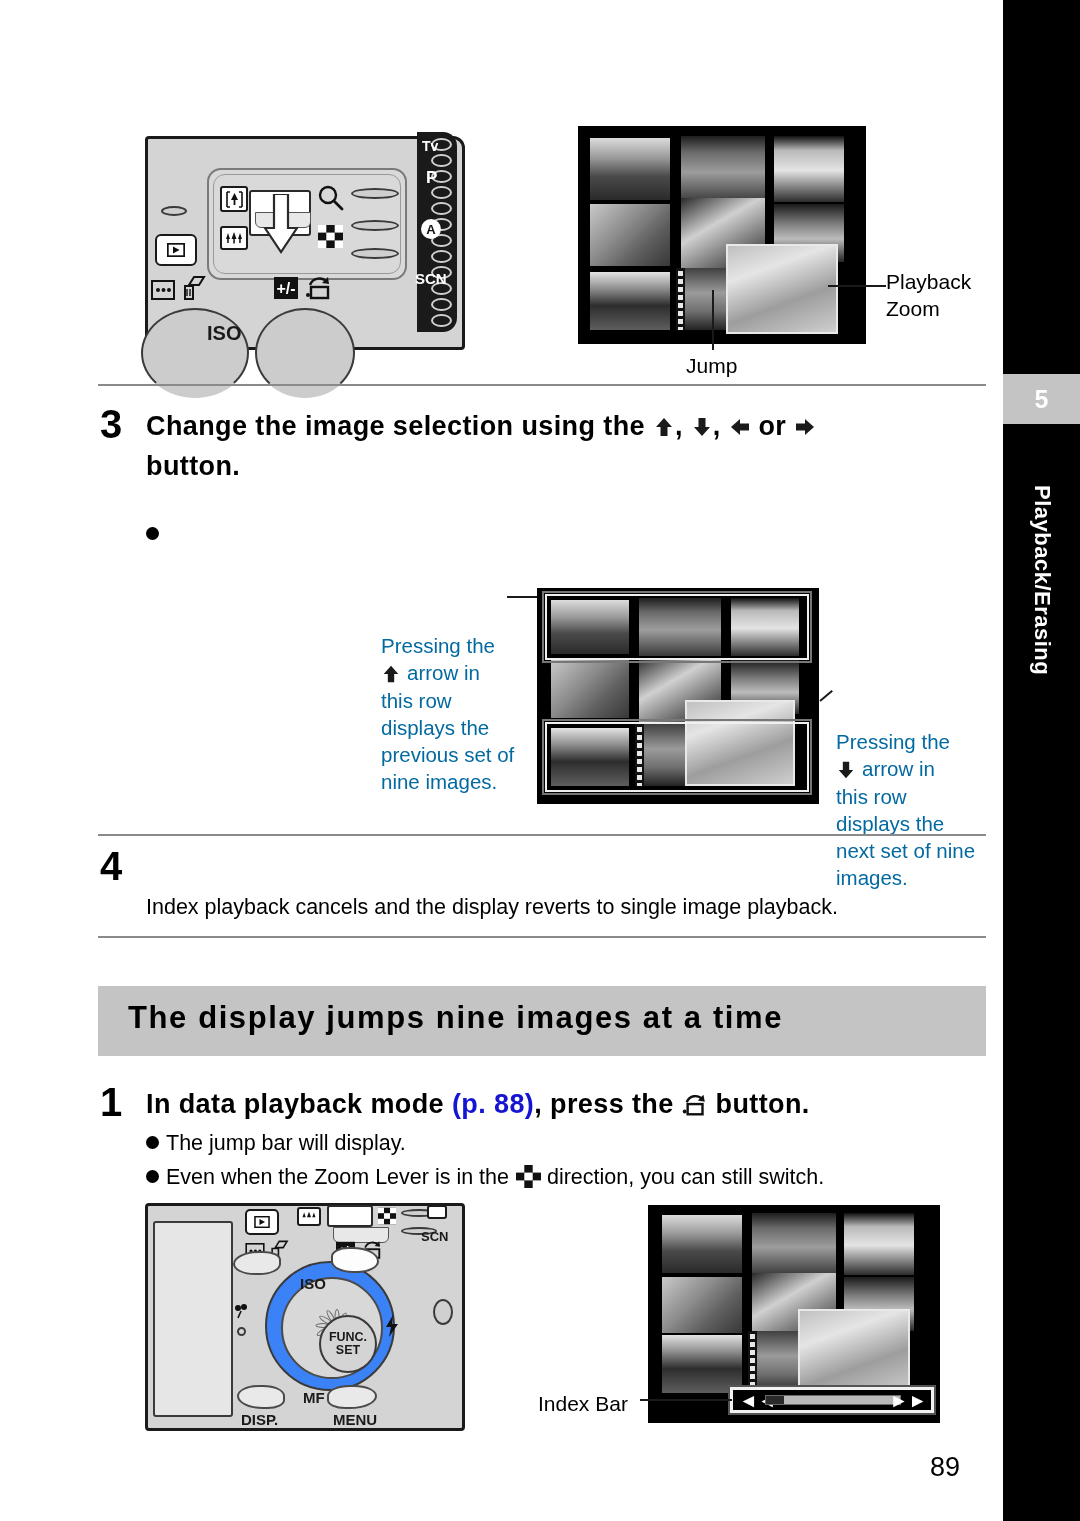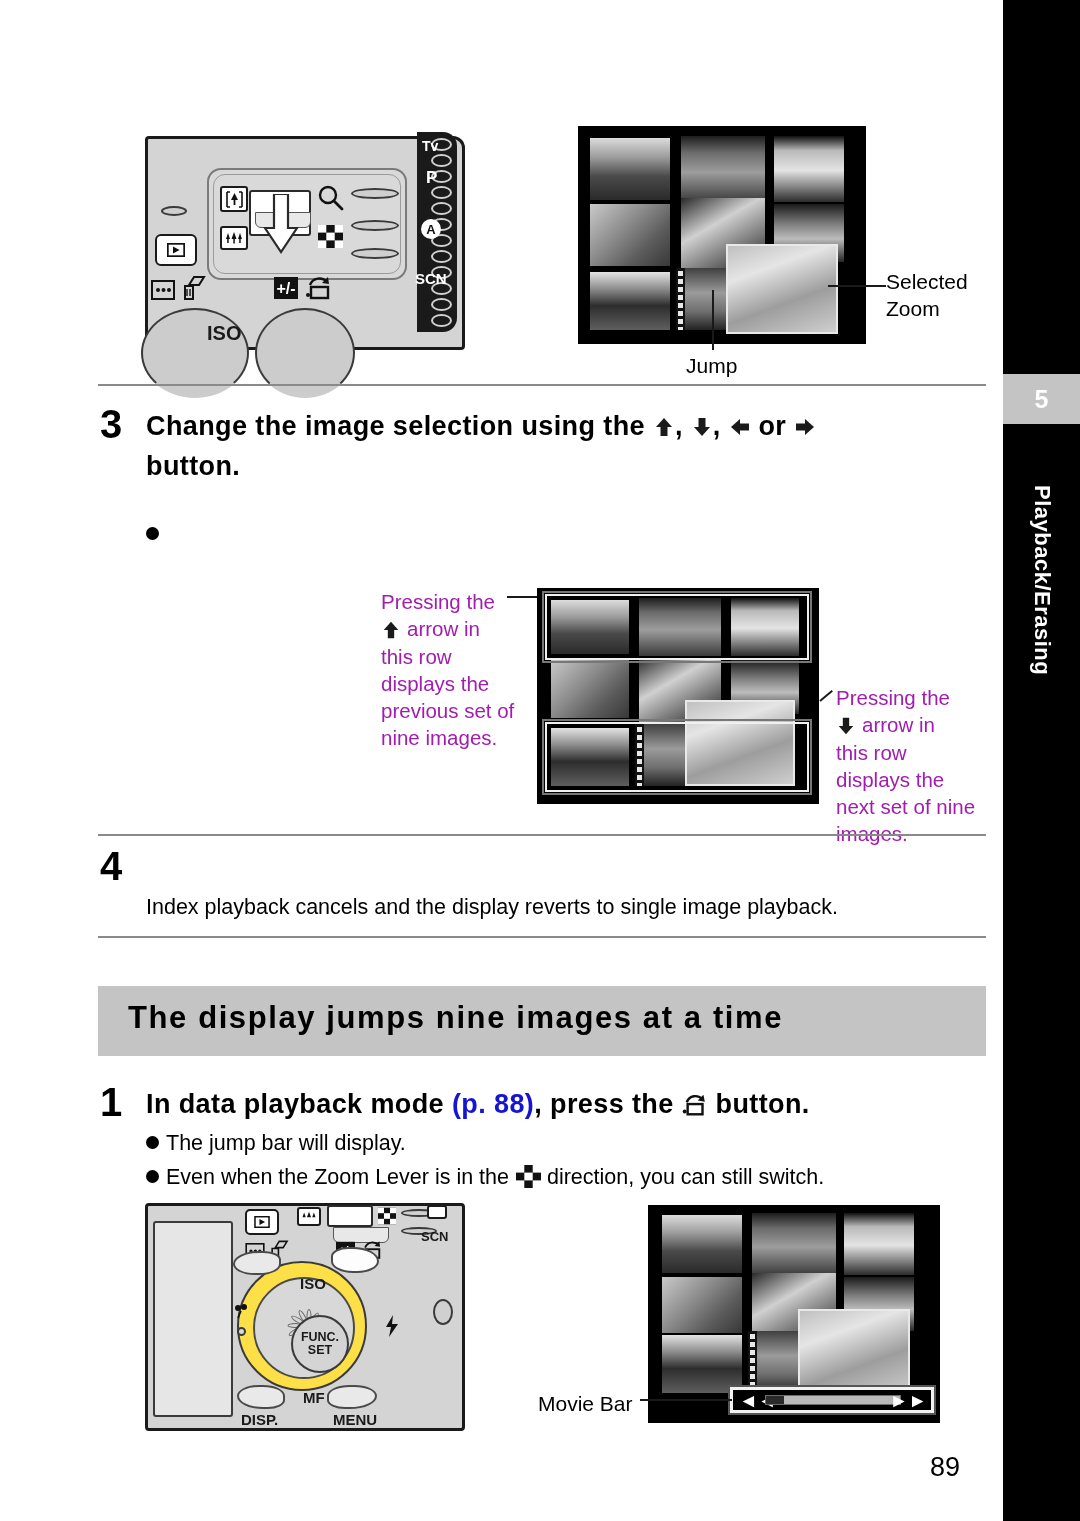--- a/index.html
+++ b/index.html
@@ -158,21 +158,21 @@
   .row-hl {
     position: absolute; border: 2px solid #f0f0f0; outline: 2px solid #777;
     outline-offset: 1px; pointer-events: none;
   }
 
   .callout-line { position: absolute; background: #1a1a1a; }
   .callout-txt {
     position: absolute; font-size: 21px; color: #000; line-height: 1.3;
   }
   .anno-txt {
-    position: absolute; font-size: 20.5px; color: #a21caf; line-height: 1.33;
+    position: absolute; font-size: 20.5px; color: #0369a1; line-height: 1.33; margin-top: 44px;
   }
 
   
   .jumpbar {
     position: absolute; background: #000;
     border: 3px solid #f2f2f2; outline: 2px solid #555; outline-offset: 0;
     display: flex; align-items: center;
   }
   .jb-track {
     position: absolute; left: 32px; top: 5px; right: 30px; bottom: 5px;
@@ -188,22 +188,22 @@
   .cam-bot { position: absolute; left: 145px; top: 1203px; width: 330px; height: 230px; }
   .cam-bot-body {
     position: absolute; left: 0; top: 0; width: 320px; height: 228px;
     background: #d4d4d4; border: 3px solid #1a1a1a; border-radius: 4px;
   }
   .lcd-back {
     position: absolute; left: 8px; top: 18px; width: 80px; height: 196px;
     background: #e6e6e6; border: 2.5px solid #3a3a3a; border-radius: 3px;
   }
   .wheel-out {
-    position: absolute; left: 92px; top: 58px; width: 130px; height: 130px;
-    border: 2.5px solid #3a3a3a; border-radius: 50%; background: #fde047;
+    position: absolute; left: 120px; top: 58px; width: 130px; height: 130px;
+    border: 2.5px solid #3a3a3a; border-radius: 50%; background: #3b82f6;
   }
   .wheel-mid {
     position: absolute; left: 14px; top: 14px; width: 102px; height: 102px;
     border: 2px solid #4a4a4a; border-radius: 50%; background: #d8d8d8;
   }
   .wheel-in {
     position: absolute; left: 36px; top: 36px; width: 58px; height: 58px;
     border: 2.5px solid #3a3a3a; border-radius: 50%; background: #d4d4d4;
     display:flex; flex-direction:column; align-items:center; justify-content:center;
     font-size: 12.5px; font-weight: bold; line-height: 1.05; color:#1a1a1a;
@@ -369,21 +369,21 @@
           <i></i>
           <i></i>
           <i></i>
         </span>
     </div>
     <div class="thumb th-flower sel-frame" style="left:148px;top:118px; width:112px; height:90px;"></div>
   </div>
 
   <div class="callout-line" style="left:828px; top:285px; width:58px; height:2px;"></div>
   <div class="callout-txt" style="left:886px; top:268px;">
-    <div>Selected</div>
+    <div>Playback</div>
     <div>Zoom</div>
   </div>
   <div class="callout-line" style="left:712px; top:290px; width:2px; height:60px;"></div>
   <div class="callout-txt" style="left:686px; top:352px;">Jump</div>
 
   <div class="hr" style="top:384px;"></div>
 
   <div class="step-num" style="left:100px; top:404px;">3</div>
   <div class="step-head" style="left:146px; top:408px; width:820px;">
     <span>Change the image selection using the</span>
@@ -644,17 +644,17 @@
     <div class="thumb th-flower sel-frame" style="left:150px;top:104px; width:112px; height:88px;"></div>
 
     <div class="jumpbar" style="left:82px; top:182px; width:204px; height:26px;">
       <span class="jb-arr" style="left:6px;">◄◄</span>
       <span class="jb-track">
         <span class="jb-knob"></span>
       </span>
       <span class="jb-arr" style="right:4px;">►►</span>
     </div>
   </div>
-  <div class="callout-txt" style="left:538px; top:1390px;">Movie Bar</div>
+  <div class="callout-txt" style="left:538px; top:1390px;">Index Bar</div>
   <div class="callout-line" style="left:640px; top:1399px; width:92px; height:2px;"></div>
 
   <div class="page-no">89</div>
 </div>
 
 </body></html>

